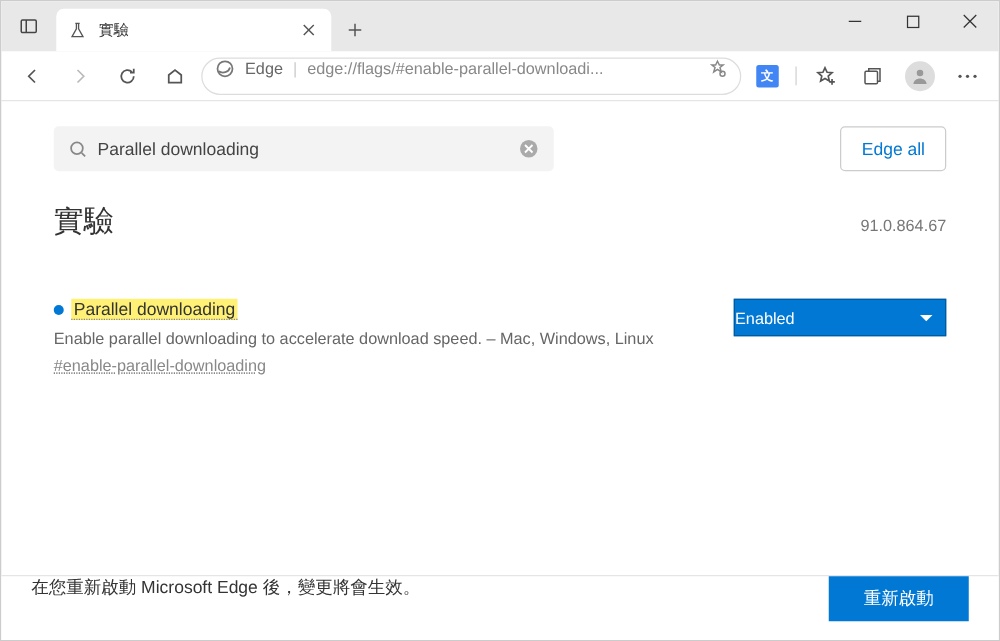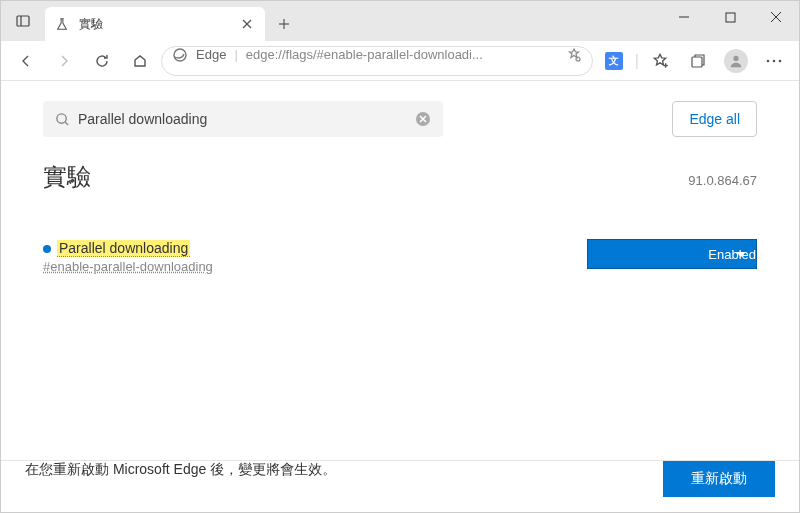--- a/index.html
+++ b/index.html
@@ -31,21 +31,21 @@
 .version{margin-left:auto;font-size:13px;color:#777}
 .tabs{display:flex;border-bottom:1px solid #ddd}
 .tabs .t{flex:1;text-align:center;padding:12px 0;font-size:15px;color:#666;cursor:pointer}
 .tabs .t.active{color:#0078d4;border-bottom:3px solid #0078d4;margin-bottom:-1px}
 .flag{display:flex;padding:28px 0 0;gap:40px}
 .flag-body{flex:1}
 .flag-title{font-size:14px;color:#333;background:#fff176;padding:0 2px;display:inline;border-bottom:1px dotted #888}
 .flag-dot{display:inline-block;width:8px;height:8px;background:#0078d4;border-radius:50%;margin-right:6px;vertical-align:middle}
 .flag-desc{font-size:13px;color:#666;margin:6px 0}
 .flag-tag{font-size:13px;color:#888;text-decoration:underline dotted}
-.flag-select{width:170px;height:30px;background:#0078d4;color:#fff;display:flex;align-items:center;justify-content:flex-end;font-size:13px;position:relative;cursor:pointer;border:1px solid #005a9e}
+.flag-select{width:170px;height:30px;background:#0078d4;color:#fff;display:flex;align-items:center;justify-content:flex-start;font-size:13px;position:relative;cursor:pointer;border:1px solid #005a9e}
 .flag-select::after{content:"";position:absolute;right:10px;width:0;height:0;border-left:5px solid transparent;border-right:5px solid transparent;border-top:5px solid #fff}
 .footer{position:absolute;bottom:0;left:0;right:0;height:52px;border-top:1px solid #e5e5e5;display:flex;align-items:flex-start;padding:0 24px;background:#fff}
 .footer-text{font-size:14px;color:#333}
 .restart-btn{margin-left:auto;background:#0078d4;color:#fff;border:0;height:36px;padding:0 28px;font-size:14px;cursor:pointer}
 svg{display:block}
 .translate-icon{display:flex;width:18px;height:18px;background:#4285f4;border-radius:2px;align-items:center;justify-content:center;color:#fff;font-size:10px;font-weight:bold}
 .avatar{width:24px;height:24px;background:#ddd;border-radius:50%;display:flex;align-items:center;justify-content:center}
 </style>
 </head>
 <body>
@@ -186,20 +186,21 @@
     </div>
     <button class="reset-btn">Edge all</button>
   </div>
   <div class="header-row">
     <h1 class="page-title">實驗</h1>
     <span class="version">91.0.864.67</span>
   </div>
   <div class="flag">
     <div class="flag-body">
       <div><span class="flag-dot"></span><span class="flag-title">Parallel downloading</span></div>
+      <div class="flag-desc">Enable parallel downloading to accelerate download speed. – Mac, Windows, Linux</div>
       <a class="flag-tag">#enable-parallel-downloading</a>
     </div>
     <div class="flag-select">
         <span>Enabled</span>
       </div>
   </div>
 </div>
 
 <div class="footer">
   <span class="footer-text">在您重新啟動 Microsoft Edge 後，變更將會生效。</span>

